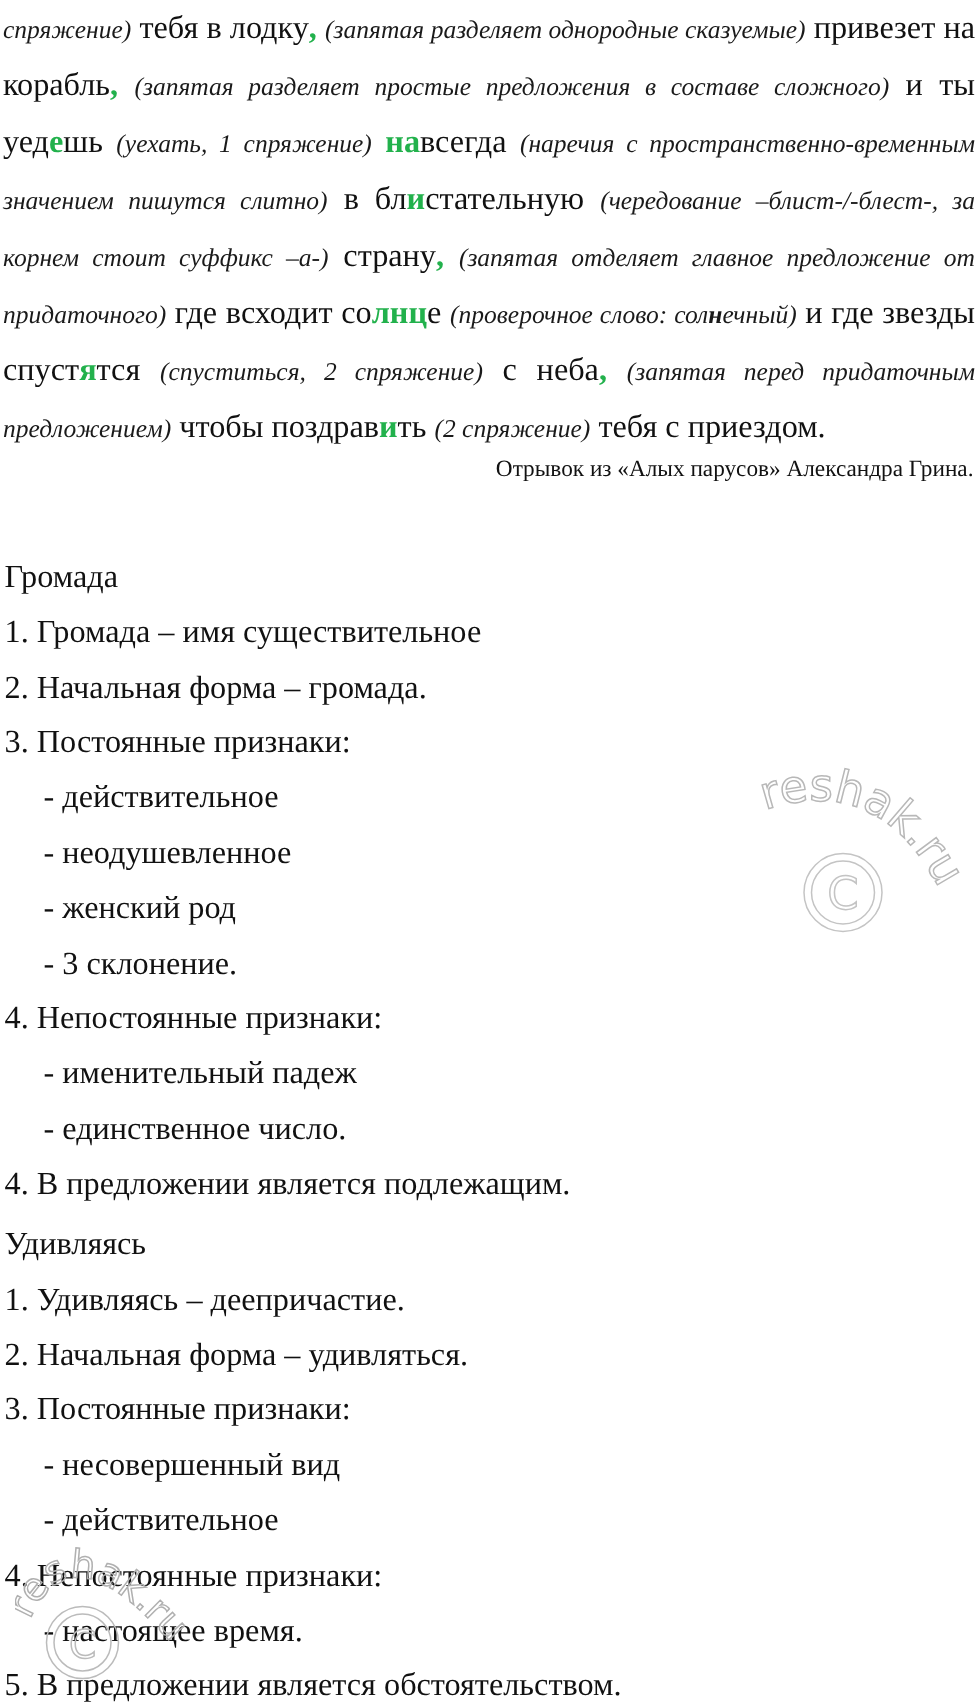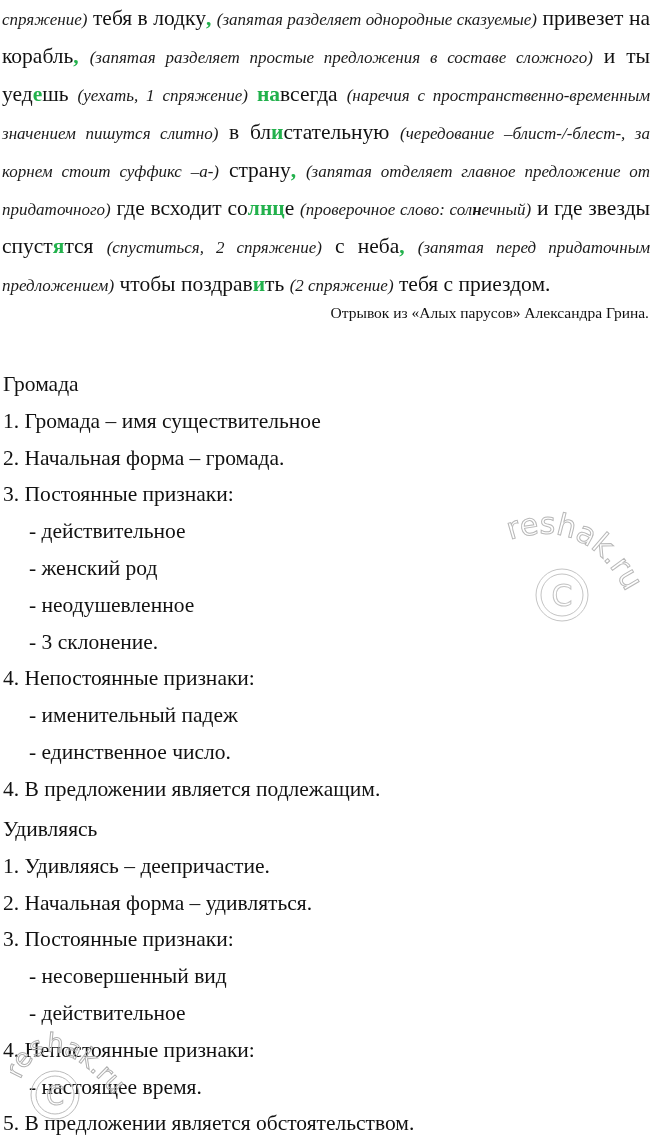--- a/index.html
+++ b/index.html
@@ -32,22 +32,22 @@
 
 <div class="source">Отрывок из «Алых парусов» Александра Грина.</div>
 
 <div class="block" style="top:366px;">
   <div class="line">Громада</div>
   <div id="p1lines">
       <div class="line">1. Громада – имя существительное</div>
       <div class="line">2. Начальная форма – громада.</div>
       <div class="line">3. Постоянные признаки:</div>
       <div class="line sub">- действительное</div>
+      <div class="line sub">- неодушевленное</div>
       <div class="line sub">- женский род</div>
-      <div class="line sub">- неодушевленное</div>
       <div class="line sub">- 3 склонение.</div>
       <div class="line">4. Непостоянные признаки:</div>
       <div class="line sub">- именительный падеж</div>
       <div class="line sub">- единственное число.</div>
       <div class="line">4. В предложении является подлежащим.</div>
     </div>
 </div>
 
 <div class="block" style="top:811px;">
   <div class="line">Удивляясь</div>

